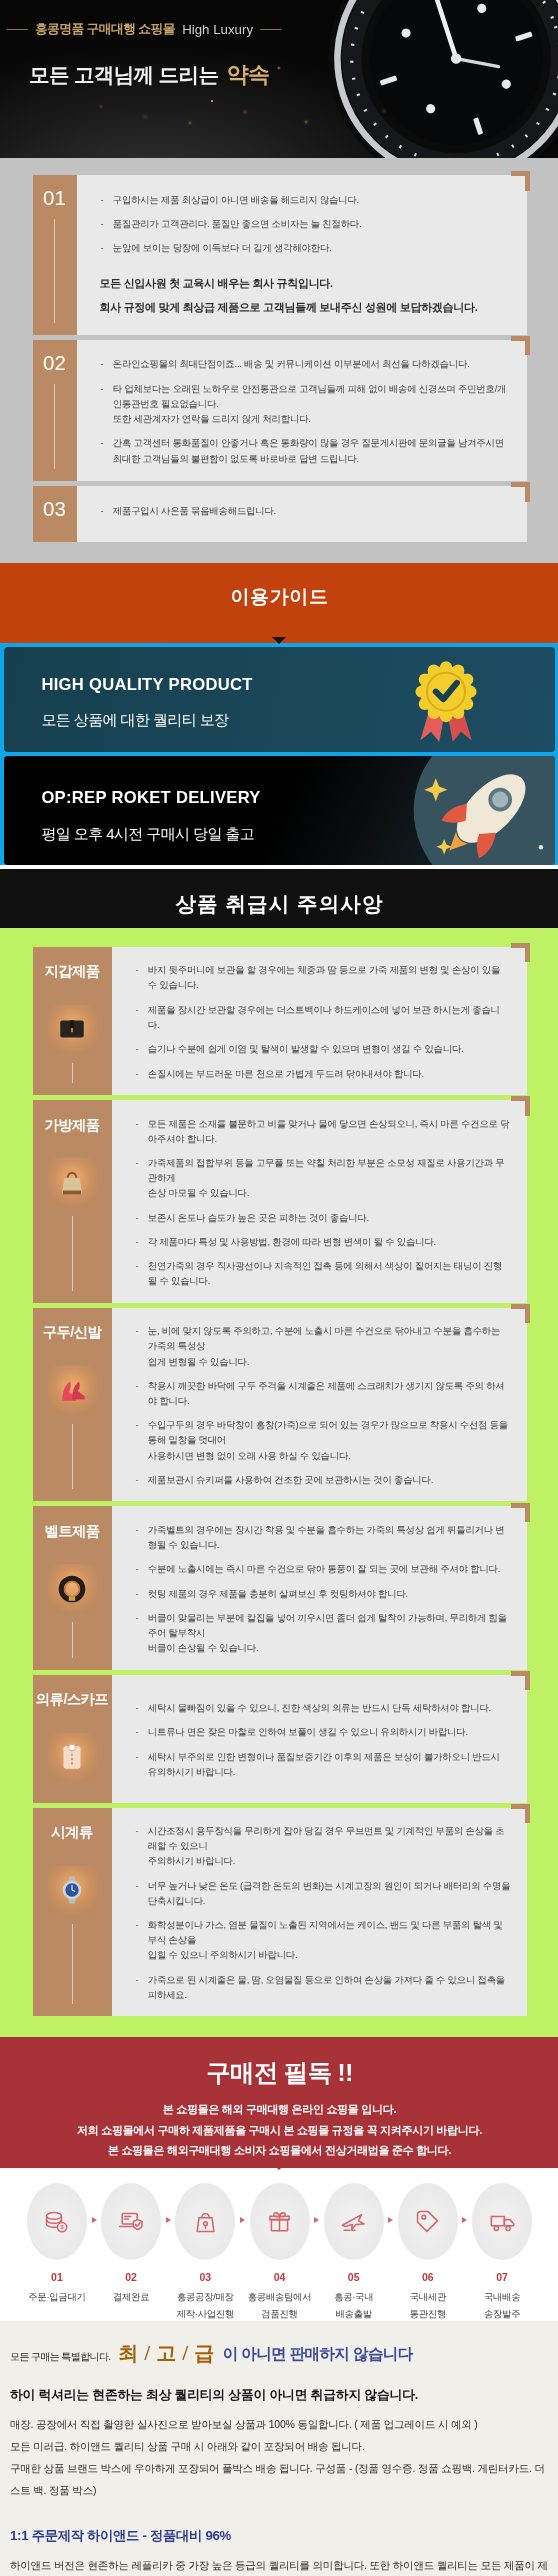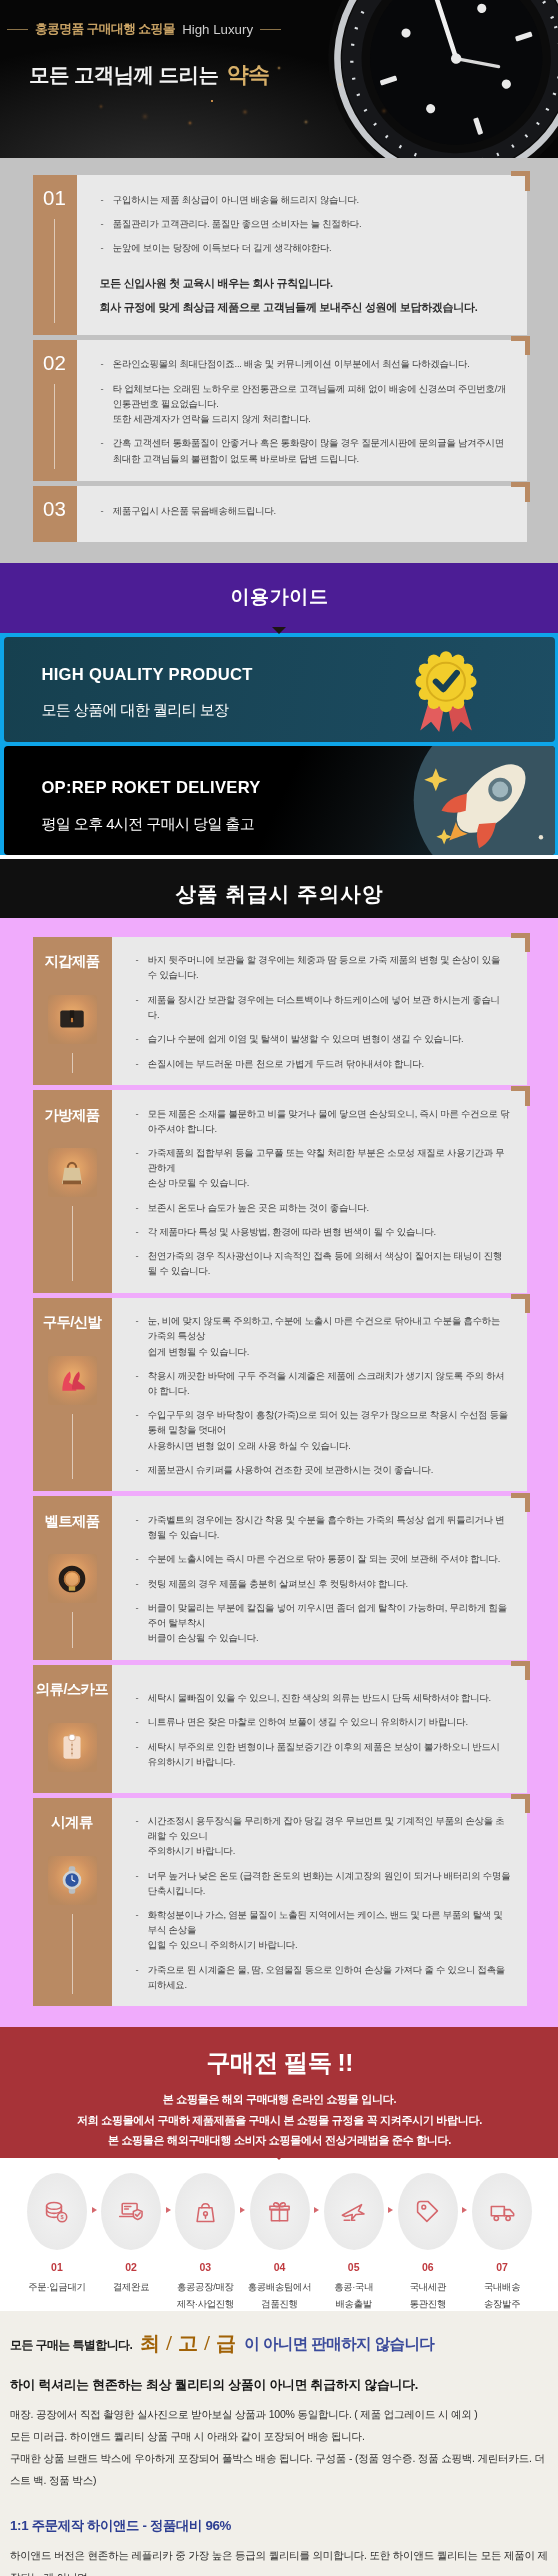--- a/index.html
+++ b/index.html
@@ -29,21 +29,21 @@
   .pside{width:44px;background:#b98a63;display:flex;flex-direction:column;align-items:center;flex-shrink:0;}
   .pnum{color:#fff;font-size:20.5px;font-weight:400;padding-top:11px;}
   .vline{width:0.6px;flex:1;background:rgba(255,255,255,.55);margin:9px 0 12.2px;}
   .pbody{flex:1;padding:16.6px 16.6px 15.5px 23px;}
   .blist{display:flex;flex-direction:column;gap:9.4px;}
   .bullet{position:relative;padding-left:13.3px;font-size:9.4px;color:#3c3c3c;line-height:1.6;letter-spacing:-0.2px;}
   .bullet .dash{position:absolute;left:1.1px;top:0;color:#555;}
   .pfooter{margin-top:16.6px;font-size:11px;font-weight:600;color:#2e2e2e;line-height:2.15;letter-spacing:-0.3px;}
 
   
-  .guide-band{height:70px;background:#4c1d95;position:relative;}
+  .guide-band{height:80px;background:#c2410c;position:relative;}
   .guide-band h2{margin:0;text-align:center;color:#fff;font-size:19px;font-weight:700;padding-top:21px;letter-spacing:0.6px;}
   .guide-band .pointer{position:absolute;left:50%;bottom:-8.3px;margin-left:-7.2px;width:0;height:0;
     border:7.2px solid transparent;border-top-color:#1d1512;z-index:5;}
 
   
   .guide-cards{background:#0ea5e9;padding:3.9px 4.4px 0;}
   .gcard{position:relative;border-radius:3.9px;overflow:hidden;margin-bottom:4.4px;color:#fff;}
   .gcard.teal{height:105px;background:linear-gradient(100deg,#16404f,#1d4d63);}
   .gcard.black{height:109px;background:linear-gradient(115deg,#000 50%,#0c1012 68%,#17333f);}
   .gtitle{position:absolute;left:37px;top:28px;font-size:16.6px;font-weight:800;letter-spacing:0.3px;}
@@ -51,21 +51,21 @@
   .gcard.black .gtitle{top:32px;}
   .gcard.black .gsub{top:69px;}
   .medal{position:absolute;right:65px;top:4.4px;}
   .rocketart{position:absolute;right:0;top:0;}
 
   
   .care-band{height:59px;background:#101010;}
   .care-band h2{margin:0;text-align:center;color:#fff;font-size:20.5px;font-weight:700;padding-top:21px;letter-spacing:1.1px;}
 
   
-  .gray2{background:#f0abfc;padding:18.3px 0 21px;}
+  .gray2{background:#bef264;padding:18.3px 0 21px;}
   .cside{width:79px;background:#b98a63;display:flex;flex-direction:column;align-items:center;flex-shrink:0;}
   .ctitle{color:#fff;font-size:14.4px;font-weight:700;margin-top:15.5px;letter-spacing:-0.6px;white-space:nowrap;}
   .photo{width:49px;height:49px;margin-top:9px;border-radius:2.2px;display:flex;align-items:center;justify-content:center;
     background:radial-gradient(circle at 50% 42%,#f0b06c 0%,#cd9160 48%,#b9895f 80%);}
   .cbody{flex:1;padding:15.5px 15.5px 14.4px 23px;display:flex;flex-direction:column;justify-content:center;}
 
   
   .notice{height:131px;background:#a73338;position:relative;text-align:center;color:#fff;}
   .notice h2{margin:0;padding-top:20px;font-size:24.4px;font-weight:800;letter-spacing:-0.6px;}
   .nlines{margin-top:10px;font-size:11px;font-weight:600;line-height:1.85;letter-spacing:-0.3px;}
@@ -77,21 +77,21 @@
   .step{width:67px;display:flex;flex-direction:column;align-items:center;}
   .sellipse{width:60px;height:77px;border-radius:50%;background:radial-gradient(#f2f2f2,#e9e9e9 75%);
     display:flex;align-items:center;justify-content:center;}
   .sarrow{width:0;height:0;border-left:5px solid #d5676c;border-top:3.9px solid transparent;border-bottom:3.9px solid transparent;margin:34px 1.1px 0;}
   .snum{color:#bf3a3f;font-size:10.5px;font-weight:700;margin-top:11px;}
   .slabel{margin-top:6.7px;font-size:9.4px;color:#3f3f3f;line-height:1.75;text-align:center;letter-spacing:-0.3px;}
 
   
   .quality{background:#f1efe9;padding:19px 11px 29px 10px;}
   .q-head{display:flex;align-items:flex-end;gap:7.8px;flex-wrap:wrap;}
-  .q-left{font-size:12px;font-weight:700;color:#1d1d1d;padding-bottom:3.3px;letter-spacing:-0.6px;}
+  .q-left{font-size:10px;font-weight:400;color:#1d1d1d;padding-bottom:3.3px;letter-spacing:-0.6px;}
   .q-big{font-size:20px;font-weight:800;color:#a16207;letter-spacing:0.6px;font-family:Liberation Serif, serif;}
   .q-blue{font-size:15.5px;font-weight:800;color:#3a4a9b;padding-bottom:2.2px;letter-spacing:-0.6px;}
   .q-paras{margin-top:14.4px;}
   .qp{font-size:10.5px;color:#2c2c2c;line-height:2.1;letter-spacing:-0.2px;}
   .qp.lead{font-size:12.8px;font-weight:600;color:#161616;margin-bottom:4.4px;}
   .q-sub{margin-top:25.5px;font-size:13.3px;font-weight:800;color:#2d3e92;letter-spacing:-0.3px;}
   .q-subparas{margin-top:9px;}
 </style>
 </head>
 <body>

